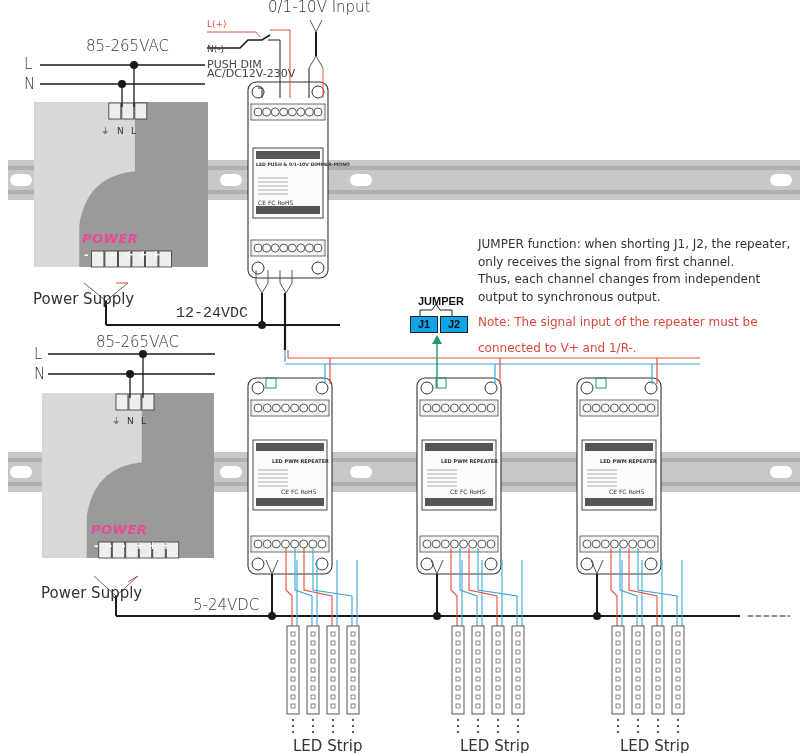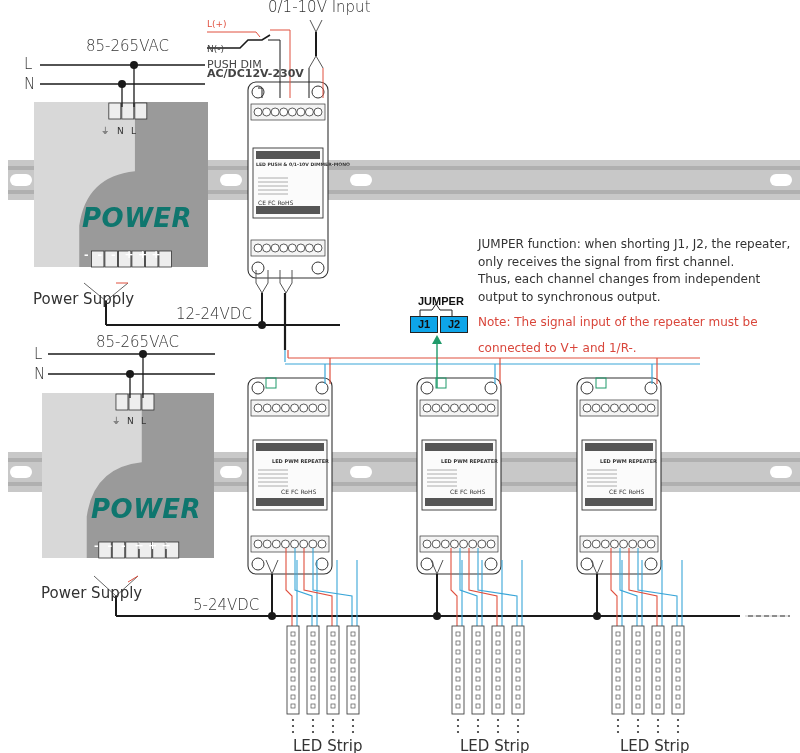--- a/index.html
+++ b/index.html
@@ -6,21 +6,21 @@
   body{width:800px;height:753px;position:relative;overflow:hidden;font-family:"DejaVu Sans",sans-serif;}
   #diagram{position:absolute;left:0;top:0;}
   .lbl{position:absolute;color:#333;white-space:nowrap;font-family:"DejaVu Sans",sans-serif;}
   .big{font-size:15px;font-weight:300;}
   .mid{font-size:15px;text-align:center;}
   .small{font-size:11px;line-height:9px;color:#444;}
   .note{position:absolute;left:478px;top:236px;width:320px;font-size:12px;line-height:17.5px;color:#333;}
   .note .red{color:#d9463b;margin-top:8px;}
   .jumper-title{font-family:"Liberation Sans",sans-serif;font-weight:bold;font-size:11px;color:#111;}
   .jbox{position:absolute;top:316px;width:26px;height:15px;border:1.4px solid #222;font-family:"Liberation Sans",sans-serif;font-weight:bold;font-size:11px;text-align:center;line-height:15px;color:#111;background:#0ea5e9;}
-  .power-text{font-family:"DejaVu Sans",sans-serif;font-style:italic;font-weight:bold;font-size:26px;color:#0f766e;letter-spacing:0.5px;}
+  .power-text{font-family:"DejaVu Sans",sans-serif;font-style:italic;font-weight:bold;font-size:13px;color:#ec4899;letter-spacing:0.5px;margin-top:28px;}
   .dev-label{font-family:"DejaVu Sans",sans-serif;font-size:4.6px;font-weight:bold;color:#333;}
   .ce{font-family:"DejaVu Sans",sans-serif;font-size:6px;color:#333;}
 </style>
 </head>
 <body>
 
 <svg id="diagram" width="800" height="753" viewBox="0 0 800 753" xmlns="http://www.w3.org/2000/svg">
   <g id="rails">
       <rect x="8" y="160" width="792" height="40" fill="#c8c8c8"></rect>
       <rect x="8" y="166" width="792" height="4" fill="#b0b0b0"></rect>
@@ -480,28 +480,28 @@
         <circle cx="678" cy="726" r="1.1" fill="#333"></circle>
         <circle cx="678" cy="732" r="1.1" fill="#333"></circle>
       </g>
     </g>
 </svg>
 
 <div class="lbl big" style="left:268px;top:-2px;">0/1-10V Input</div>
 <div class="lbl small" style="left:207px;top:20px;color:#e0503f;font-size:9px;">L(+)</div>
 <div class="lbl small" style="left:207px;top:45px;font-size:9px;">N(-)</div>
 <div class="lbl small" style="left:207px;top:60px;">PUSH DIM</div>
-<div class="lbl small" style="left:207px;top:69px;font-weight:bold;">AC/DC12V-230V</div>
+<div class="lbl small" style="left:207px;top:69px;">AC/DC12V-230V</div>
 
 <div class="lbl big" style="left:86px;top:37px;">85-265VAC</div>
 <div class="lbl big" style="left:24px;top:55px;">L</div>
 <div class="lbl big" style="left:24px;top:75px;">N</div>
 <div class="lbl power-text" style="left:82px;top:203px;">POWER</div>
 <div class="lbl mid" style="left:33px;top:290px;">Power Supply</div>
-<div class="lbl big" style="left:176px;top:305px;">12-24VDC</div>
+<div class="lbl big" style="left:176px;top:305px;font-family:Liberation Mono, monospace;">12-24VDC</div>
 <div class="lbl" style="left:102px;top:126px;font-size:9px;">⏚</div>
 <div class="lbl" style="left:117px;top:126px;font-size:9px;">N</div>
 <div class="lbl" style="left:131px;top:126px;font-size:9px;">L</div>
 
 <div class="lbl big" style="left:96px;top:333px;">85-265VAC</div>
 <div class="lbl big" style="left:34px;top:345px;">L</div>
 <div class="lbl big" style="left:34px;top:365px;">N</div>
 <div class="lbl power-text" style="left:91px;top:494px;">POWER</div>
 <div class="lbl mid" style="left:41px;top:584px;">Power Supply</div>
 <div class="lbl big" style="left:193px;top:596px;">5-24VDC</div>

